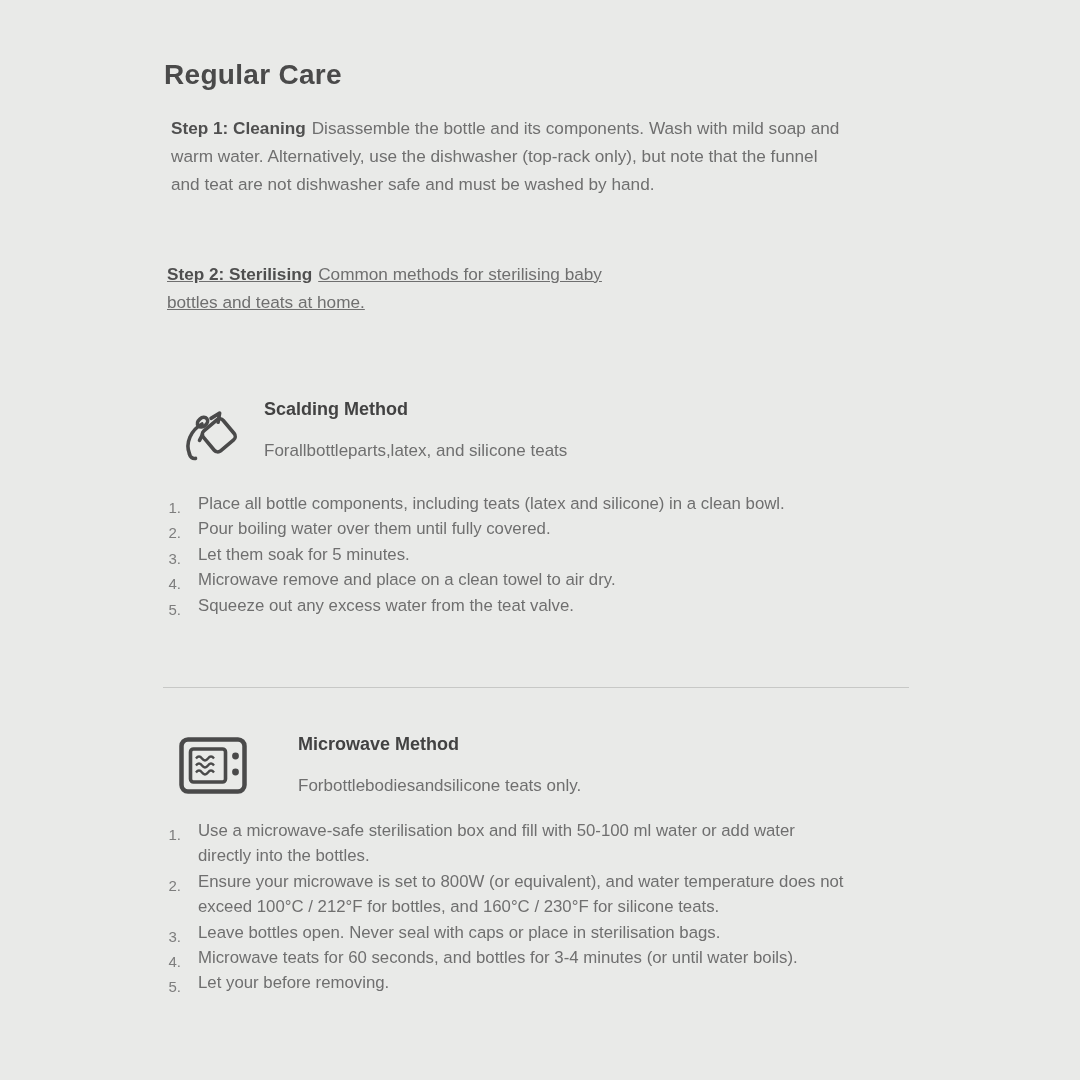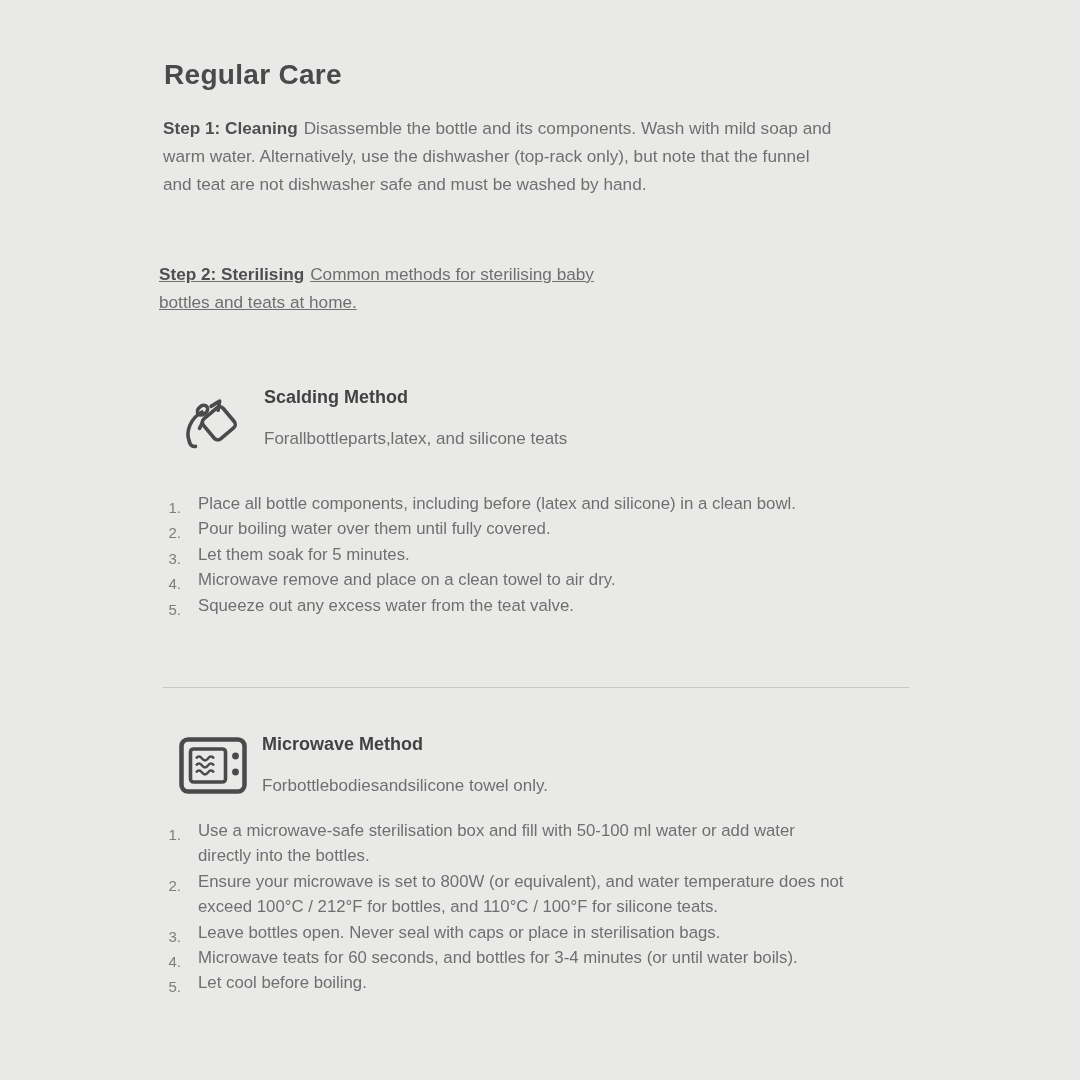--- a/index.html
+++ b/index.html
@@ -26,31 +26,32 @@
     position:absolute;left:164px;top:58px;
     font-size:28px;font-weight:600;line-height:34px;
     color:var(--heading);letter-spacing:.3px;
   }
   .step-para{
     position:absolute;
     font-size:17.2px;line-height:28px;
     color:var(--body);
     white-space:pre-line;
     width:800px;
+    margin-left:8px;
   }
   .step-para.p1{left:163px;top:114px;}
   .step-para.p2{left:159px;top:260px;text-decoration:underline;}
   .step-label{
     font-weight:700;color:#4f4f4f;margin-right:.35em;
   }
   .method-header{
     position:absolute;display:flex;align-items:center;
   }
-  .method-header.m1{left:181px;top:384px;}
-  .method-header.m2{left:179px;top:733px;}
+  .method-header.m1{left:181px;top:396px;}
+  .method-header.m2{left:179px;top:733px;gap:36px;}
   .method-icon{flex:0 0 auto;display:block;}
   .method-text{margin-left:15px;}
   .method-title{
     font-size:18px;font-weight:700;color:#424242;line-height:22px;
   }
   .method-subtitle{
     margin-top:20px;font-size:17px;color:var(--body);line-height:22px;
   }
   .num-list{
     position:absolute;left:155px;
@@ -102,21 +103,21 @@
     </svg>
     <div class="method-text">
       <div class="method-title">Scalding Method</div>
       <div class="method-subtitle">Forallbottleparts,latex, and silicone teats</div>
     </div>
   </div>
 
   <div class="num-list l1">
     <div class="num-row">
       <div class="num-cell">1.</div>
-      <div class="item-cell">Place all bottle components, including before (latex and silicone) in a clean bowl.</div>
+      <div class="item-cell">Place all bottle components, including teats (latex and silicone) in a clean bowl.</div>
     </div>
     <div class="num-row">
       <div class="num-cell">2.</div>
       <div class="item-cell">Pour boiling water over them until fully covered.</div>
     </div>
     <div class="num-row">
       <div class="num-cell">3.</div>
       <div class="item-cell">Let them soak for 5 minutes.</div>
     </div>
     <div class="num-row">
@@ -138,42 +139,42 @@
         <rect x="11.5" y="12" width="35" height="33" rx="3" stroke-width="3.6"></rect>
         <path stroke-width="2.4" d="M17 21.5 c2 -2.6 4 -2.6 6 0 c2 2.6 4 2.6 6 0 c2 -2.6 4 -2.6 6 0"></path>
         <path stroke-width="2.4" d="M17 28.5 c2 -2.6 4 -2.6 6 0 c2 2.6 4 2.6 6 0 c2 -2.6 4 -2.6 6 0"></path>
         <path stroke-width="2.4" d="M17 35.5 c2 -2.6 4 -2.6 6 0 c2 2.6 4 2.6 6 0 c2 -2.6 4 -2.6 6 0"></path>
         <circle cx="56.5" cy="19" r="3.4" fill="#4a4a4a" stroke="none"></circle>
         <circle cx="56.5" cy="35" r="3.4" fill="#4a4a4a" stroke="none"></circle>
       </g>
     </svg>
     <div class="method-text">
       <div class="method-title">Microwave Method</div>
-      <div class="method-subtitle">Forbottlebodiesandsilicone towel only.</div>
+      <div class="method-subtitle">Forbottlebodiesandsilicone teats only.</div>
     </div>
   </div>
 
   <div class="num-list l2">
     <div class="num-row">
       <div class="num-cell">1.</div>
       <div class="item-cell">Use a microwave-safe sterilisation box and fill with 50-100 ml water or add water
 directly into the bottles.</div>
     </div>
     <div class="num-row">
       <div class="num-cell">2.</div>
       <div class="item-cell">Ensure your microwave is set to 800W (or equivalent), and water temperature does not
-exceed 100°C / 212°F for bottles, and 110°C / 100°F for silicone teats.</div>
+exceed 100°C / 212°F for bottles, and 160°C / 230°F for silicone teats.</div>
     </div>
     <div class="num-row">
       <div class="num-cell">3.</div>
       <div class="item-cell">Leave bottles open. Never seal with caps or place in sterilisation bags.</div>
     </div>
     <div class="num-row">
       <div class="num-cell">4.</div>
       <div class="item-cell">Microwave teats for 60 seconds, and bottles for 3-4 minutes (or until water boils).</div>
     </div>
     <div class="num-row">
       <div class="num-cell">5.</div>
-      <div class="item-cell">Let cool before boiling.</div>
+      <div class="item-cell">Let your before removing.</div>
     </div>
   </div>
 
 </div>
 
 </body></html>

